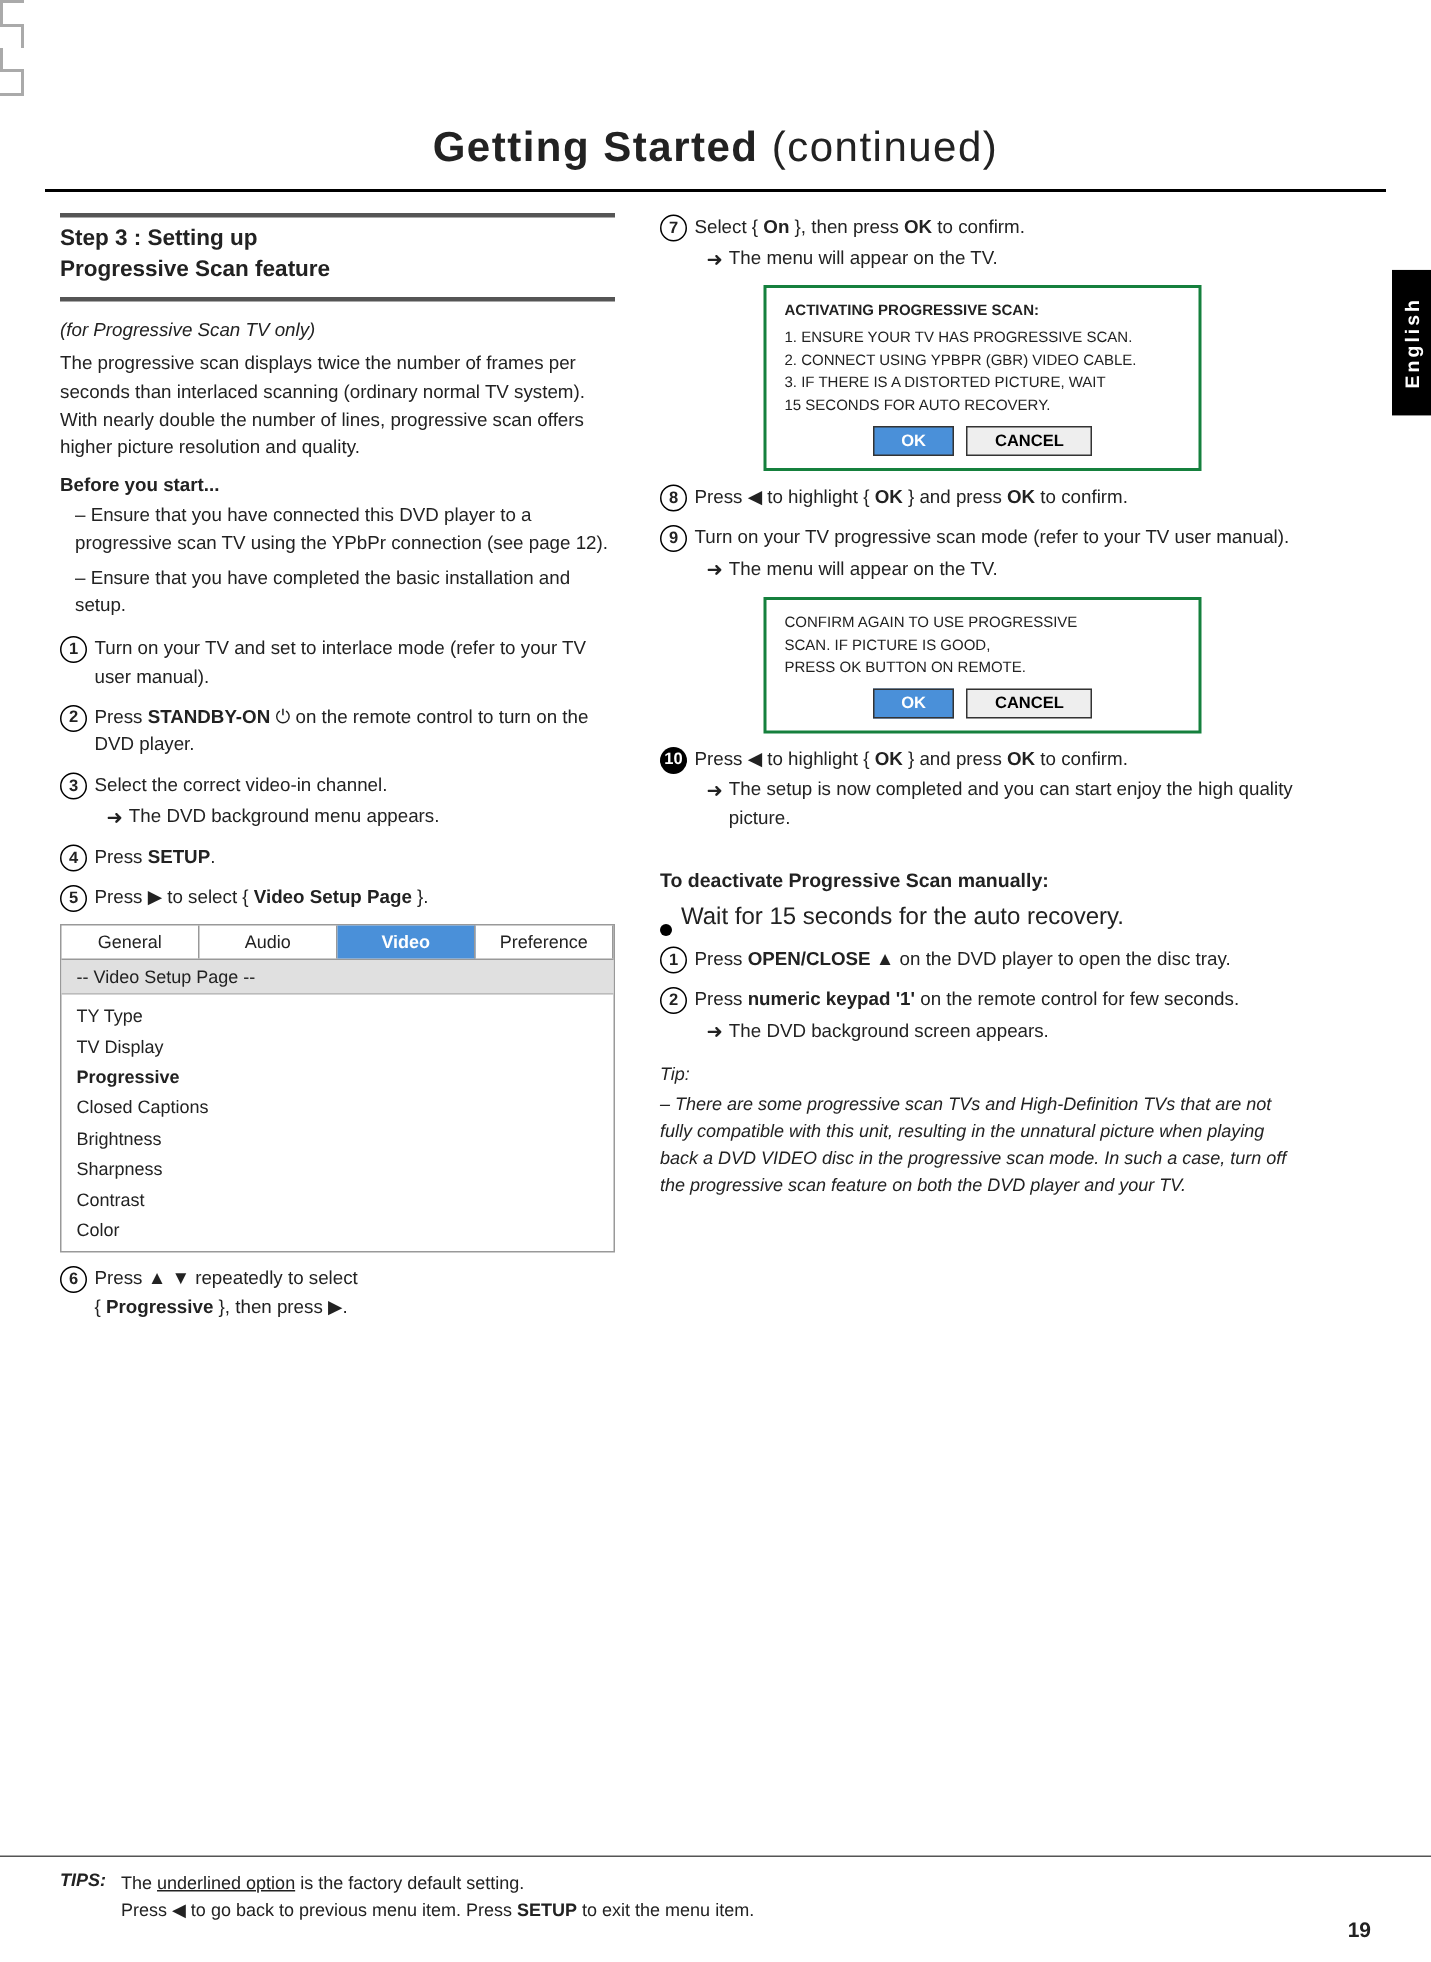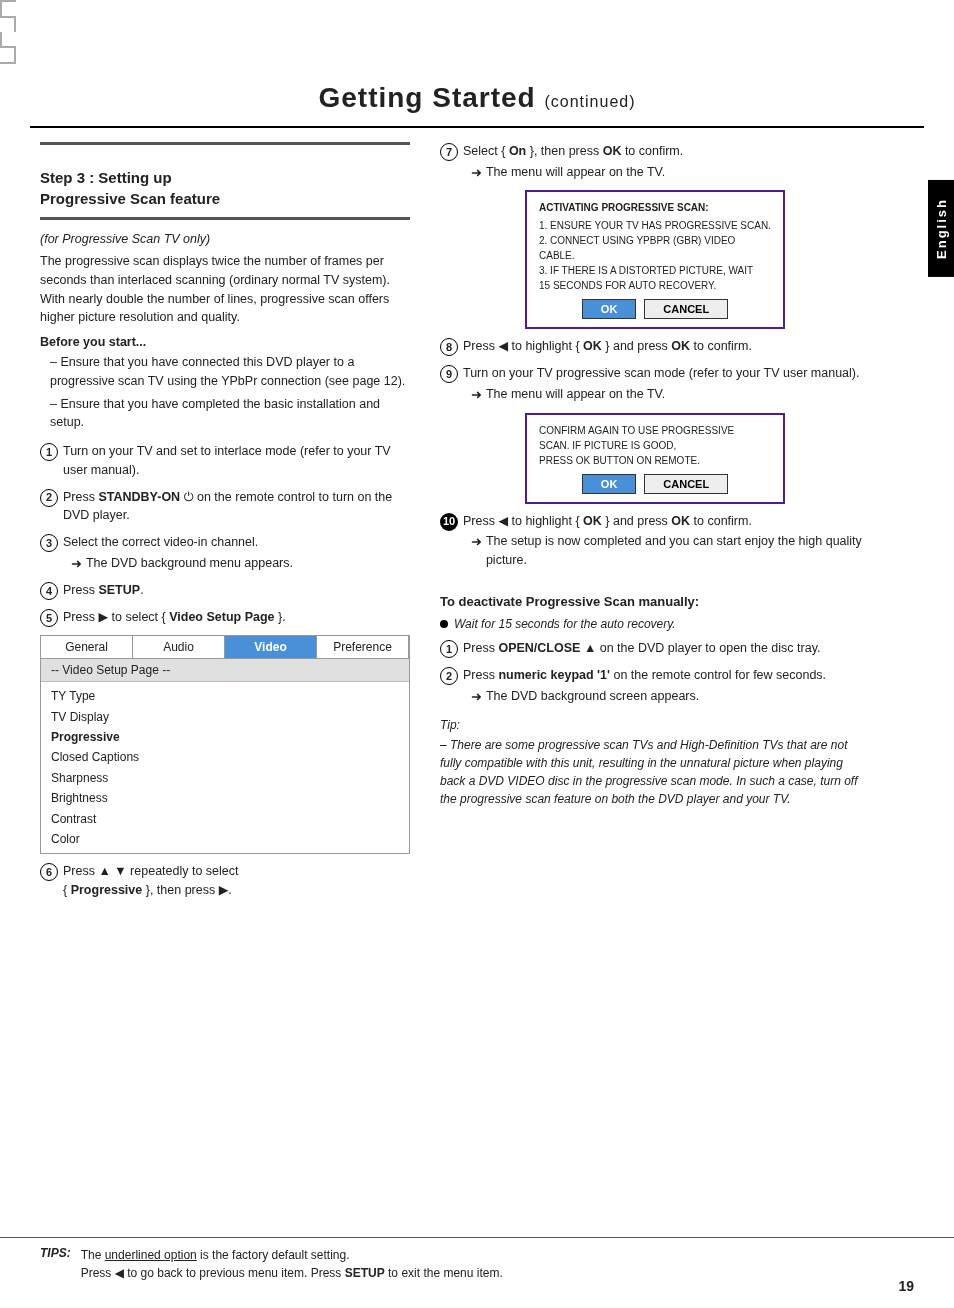--- a/index.html
+++ b/index.html
@@ -18,21 +18,21 @@
       text-align: center;
       padding: 18px 40px 8px 40px;
       border-bottom: none;
     }
     .page-header h1 {
       font-size: 28px;
       font-weight: bold;
       letter-spacing: 1px;
     }
     .page-header h1 span.continued {
-      font-size: 16px;
+      font-size: 28px;
       font-weight: normal;
     }
     .header-underline {
       border-top: 2px solid #000;
       margin: 4px 30px 0 30px;
     }
 
     
     .english-tab {
       position: absolute;
@@ -66,21 +66,21 @@
     
     .right-col {
       width: 490px;
       padding: 14px 50px 14px 10px;
     }
 
     
     .step-box {
       border-top: 3px solid #555;
       border-bottom: 3px solid #555;
-      padding: 22px 0 8px 0;
+      padding: 3px 0 8px 0;
       margin-bottom: 12px;
     }
     .step-box h2 {
       font-size: 15px;
       font-weight: bold;
       line-height: 1.4;
     }
 
     .italic-note {
       font-style: italic;
@@ -199,27 +199,27 @@
     .menu-table-item {
       font-size: 12px;
       line-height: 1.7;
     }
     .menu-table-item.highlighted {
       font-weight: bold;
     }
 
     
     .dialog-box {
-      border: 2px solid #4c1d95;
+      border: 2px solid #15803d;
       background: #fff;
       margin: 8px auto;
       padding: 8px 12px;
       font-size: 10.5px;
       line-height: 1.5;
-      width: 260px;
+      width: 292px;
     }
     .dialog-title {
       font-weight: bold;
       font-size: 10px;
       margin-bottom: 3px;
     }
     .dialog-body {
       font-size: 10px;
       margin-bottom: 6px;
     }
@@ -258,25 +258,24 @@
       height: 8px;
       background: #000;
       border-radius: 50%;
       margin-right: 6px;
       flex-shrink: 0;
       margin-top: 5px;
     }
 
     .bullet-item {
       display: flex;
-      align-items: flex-start;
+      align-items: flex-end;
       margin-bottom: 6px;
-      font-size: 12px;
-      line-height: 1.5;
-      font-style: italic;
+      font-size: 16px;
+      line-height: 1.5;
     }
 
     .or-text {
       font-weight: bold;
       font-size: 13px;
       margin: 4px 0 4px 0;
     }
 
     
     .tip-section {
@@ -425,22 +424,22 @@
         <div class="menu-tab">Audio</div>
         <div class="menu-tab active">Video</div>
         <div class="menu-tab">Preference</div>
       </div>
       <div class="menu-table-title">-- Video Setup Page --</div>
       <div class="menu-table-items">
         <div class="menu-table-item">TY Type</div>
         <div class="menu-table-item">TV Display</div>
         <div class="menu-table-item highlighted">Progressive</div>
         <div class="menu-table-item">Closed Captions</div>
+        <div class="menu-table-item">Brightness</div>
         <div class="menu-table-item">Sharpness</div>
-        <div class="menu-table-item">Brightness</div>
         <div class="menu-table-item">Contrast</div>
         <div class="menu-table-item">Color</div>
       </div>
     </div>
 
     <div class="step-item">
       <span class="step-num-circle">6</span>
       <div class="step-content">
         <span>Press ▲ ▼ repeatedly to select</span><br>
         { <kbd>Progressive</kbd> }, then press ▶.

